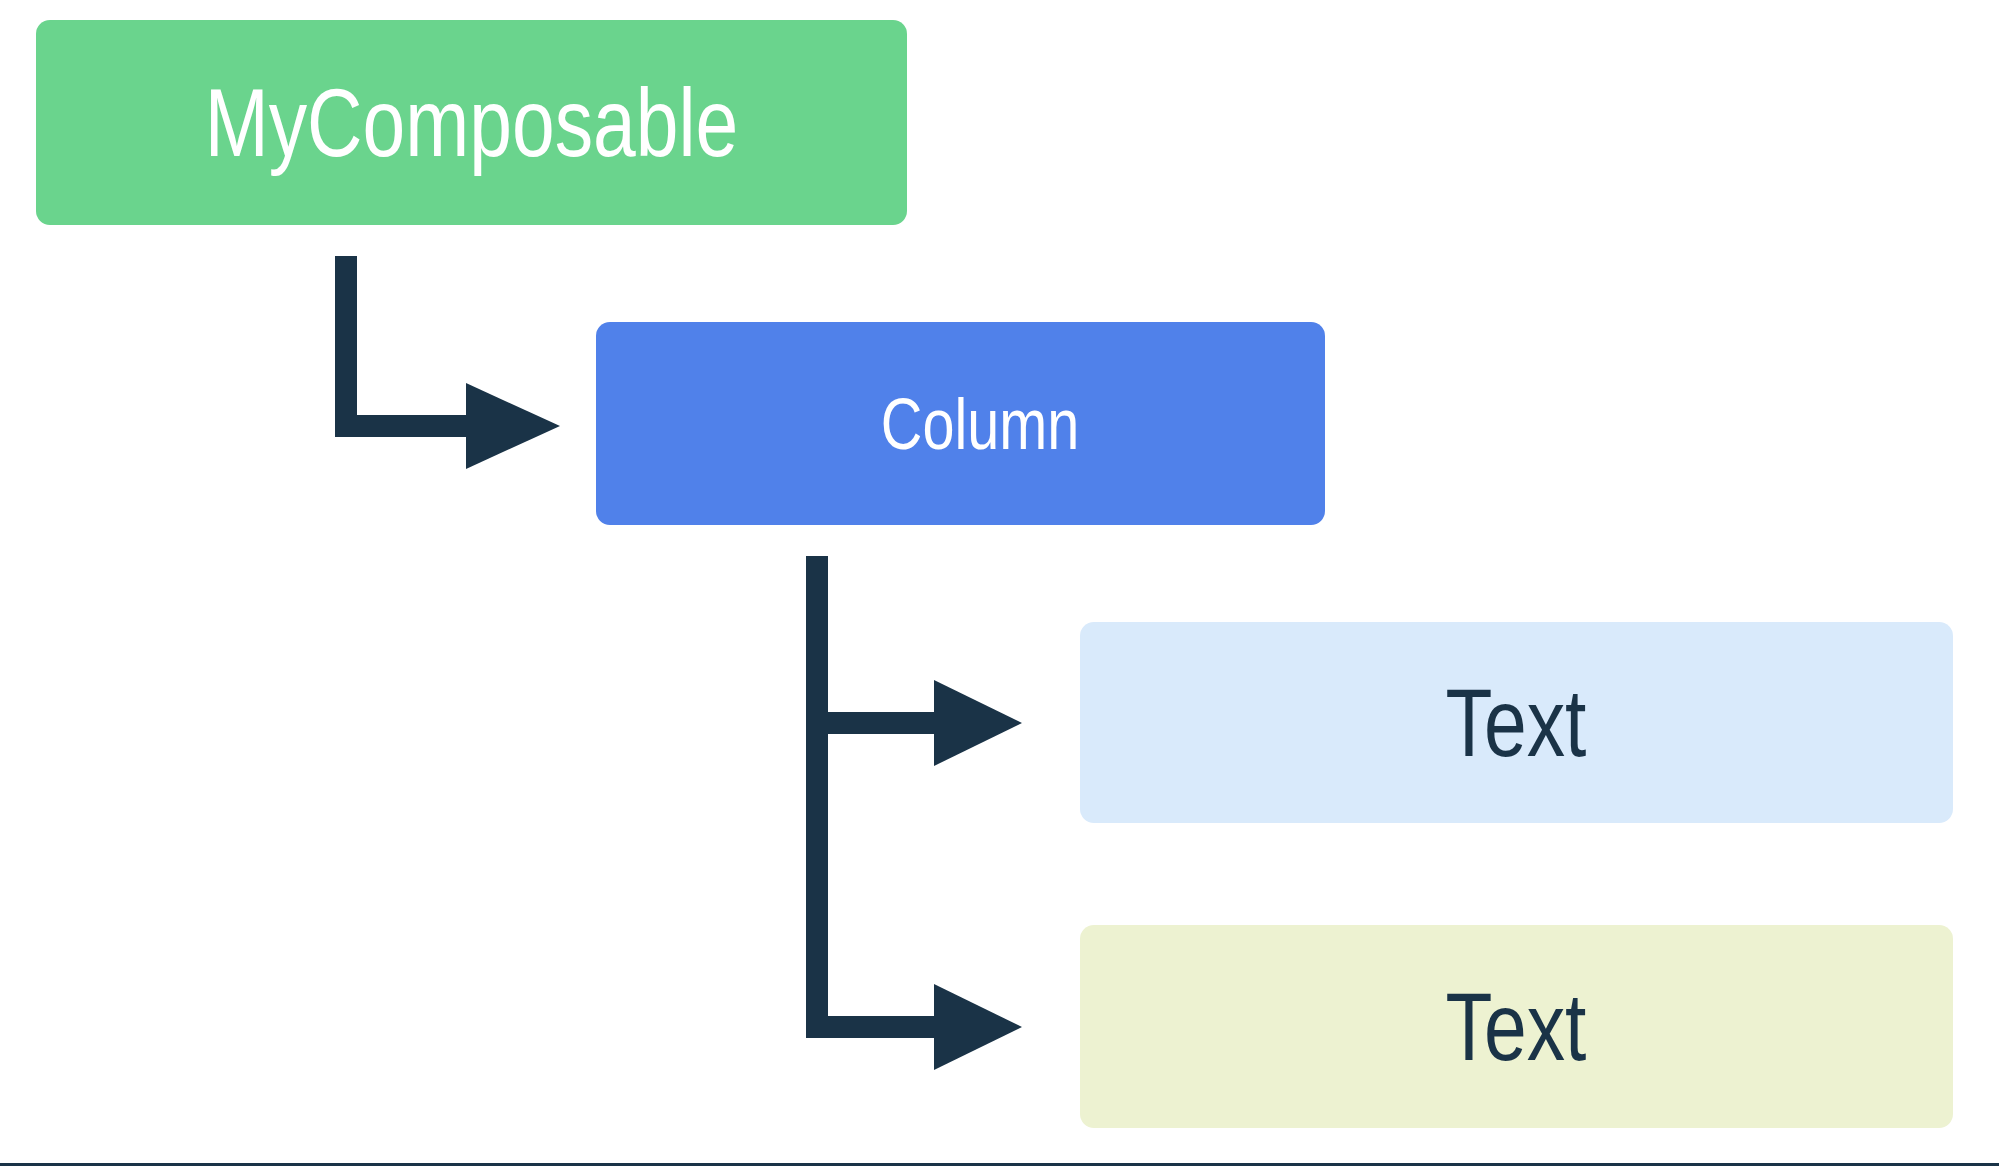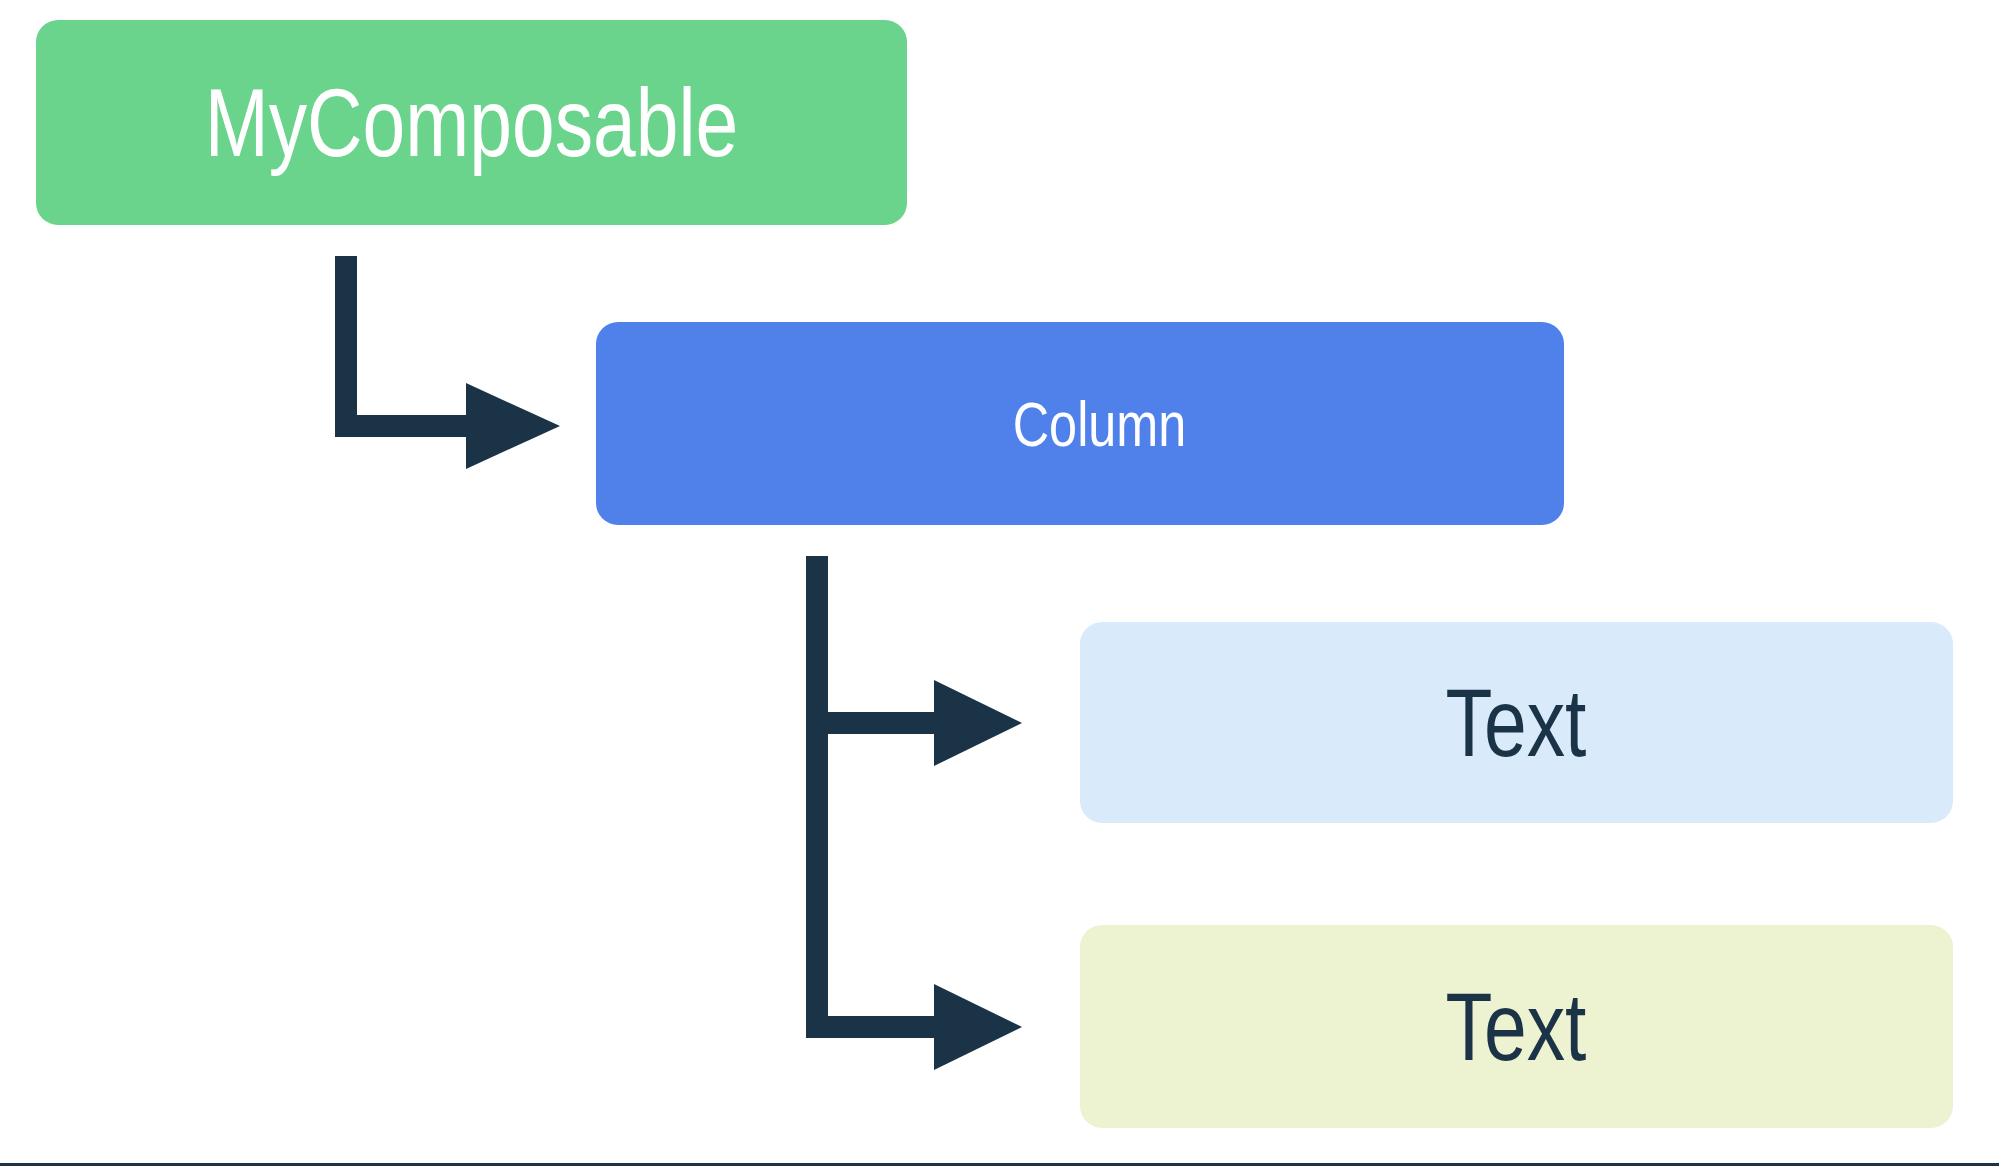--- a/index.html
+++ b/index.html
@@ -15,21 +15,21 @@
     overflow: hidden;
     font-family: "Liberation Sans", "DejaVu Sans", sans-serif;
   }
 
   .node {
     position: absolute;
     box-sizing: border-box;
     display: flex;
     align-items: center;
     justify-content: center;
-    border-radius: 22px;
+    border-radius: 14px;
     font-family: "Liberation Sans", "DejaVu Sans", sans-serif;
     font-weight: 400;
     letter-spacing: 0px;
     white-space: nowrap;
     transform-origin: center center;
   }
   .node .node-label {
     display: block;
     transform: scaleX(0.80);
     transform-origin: center center;
@@ -43,25 +43,25 @@
     height: 205px;
     background: #6ad48d;
     color: #ffffff;
     font-size: 96px;
   }
 
   
   #node-column {
     left: 596px;
     top: 322px;
-    width: 968px;
+    width: 729px;
     height: 203px;
     background: #5081ea;
     color: #ffffff;
-    font-size: 63px;
+    font-size: 72px;
     padding-left: 39px;
   }
 
   
   #node-text-1 {
     left: 1080px;
     top: 622px;
     width: 873px;
     height: 201px;
     background: #d9eafb;

